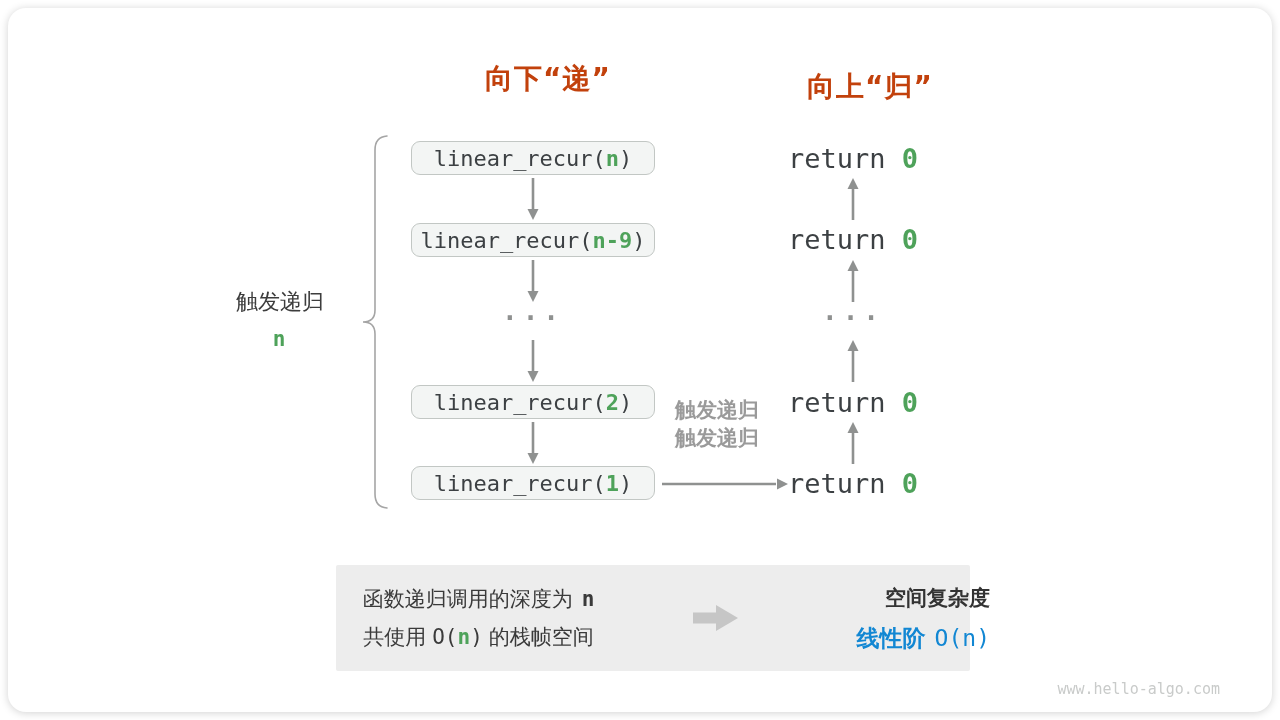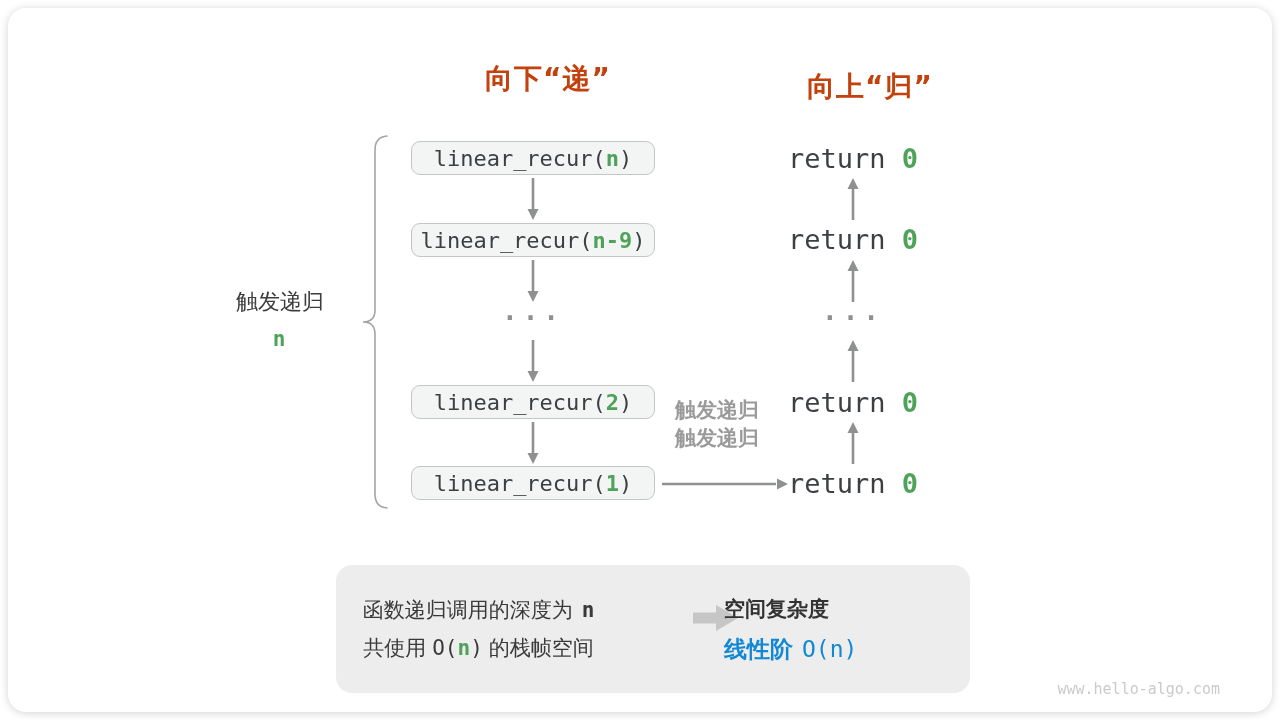--- a/index.html
+++ b/index.html
@@ -14,26 +14,26 @@
   .col-header{font-size:28px;font-weight:bold;color:#c2410c;letter-spacing:1px;}
   .callbox{width:244px;height:34px;background:#f3f5f4;border:1.5px solid #c2c7c4;
            border-radius:9px;display:flex;align-items:center;justify-content:center;
            font-size:22px;box-sizing:border-box;}
   .retline{font-size:27px;}
   .dots{font-size:26px;font-weight:bold;color:#8f9190;letter-spacing:5px;
         font-family:"DejaVu Sans Mono","Liberation Mono",monospace;}
   .depth-text{font-size:22px;color:#3d3d3d;}
   .depth-n{font-size:21px;}
   .trigger{font-size:21px;font-weight:bold;color:#9a9a9a;text-align:center;line-height:28px;}
-  .panel{left:328px;top:557px;width:634px;height:128px;background:#ededed;border-radius:16px;}
+  .panel{left:328px;top:557px;width:634px;height:106px;background:#ededed;border-radius:2px;}
   .panel-left{position:absolute;left:20px;top:50%;transform:translateY(-50%);width:245px;
               text-align:center;font-size:21px;color:#3a3a3a;line-height:38px;}
   .panel-left .code{font-size:21px;color:#3a3a3a;}
-  .panel-right{position:absolute;left:388px;top:50%;transform:translateY(-50%);width:250px;
-               text-align:left;line-height:40px;}
+  .panel-right{position:absolute;left:404px;top:50%;transform:translateY(-50%);width:250px;
+               text-align:right;line-height:40px;}
   .space-title{font-size:21px;font-weight:bold;color:#333333;}
   .space-value{font-size:23px;font-weight:bold;color:#1287d3;}
   .space-value .code{color:#1287d3;font-weight:normal;font-size:23px;}
   .gapL{margin-left:9px;}
   .gapS{margin-left:6px;margin-right:6px;}
   .watermark{right:52px;top:672px;font-family:"DejaVu Sans Mono","Liberation Mono",monospace;
              font-size:15px;color:#c9cbca;}
   svg{display:block;}
 </style>
 </head>

